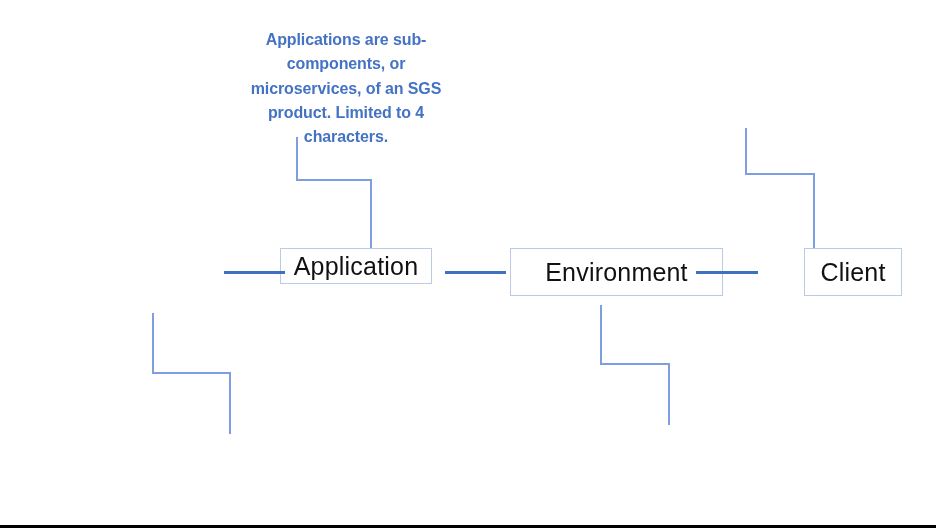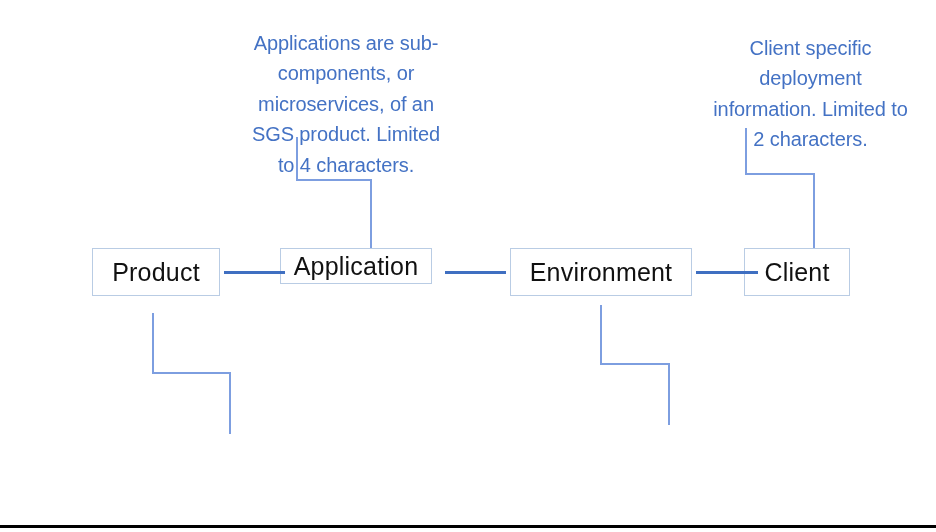--- a/index.html
+++ b/index.html
@@ -31,22 +31,22 @@
     font-size: 25px;
     font-weight: 400;
     letter-spacing: 0.2px;
     line-height: 1;
   }
   
   .note {
     position: absolute;
     color: #4472c4;
     font-family: "Liberation Sans", sans-serif;
-    font-size: 20px;
-    font-weight: 400;
+    font-size: 16px;
+    font-weight: 700;
     line-height: 1.52;
     text-align: center;
     letter-spacing: -0.1px;
   }
   
   .lh {            
     position: absolute;
     height: 0;
     border-top: 2px solid #4472c4;
   }
@@ -71,39 +71,37 @@
     border-top: 3px solid #000000;
   }
 </style>
 </head>
 <body>
 
 <div id="canvas">
 
   <div class="note" style="left:246px; top:28px; width:200px;">Applications are sub-components, or microservices, of an SGS product. Limited to 4 characters.</div>
 
-  <div class="note" style="left:712px; top:33px; width:197px;">Client specific deployment information. Limited to 2 characters.</div>
 
   <div class="lv leader" style="left:296px; top:137px; height:43px;"></div>
 
   <div class="lh leader" style="left:296px; top:179px; width:75px;"></div>
 
   <div class="lv leader" style="left:370px; top:179px; height:70px;"></div>
 
   <div class="lv leader" style="left:745px; top:128px; height:46px;"></div>
   <div class="lh leader" style="left:745px; top:173px; width:70px;"></div>
   <div class="lv leader" style="left:813px; top:173px; height:76px;"></div>
 
-  <div class="ent-box" style="left:92px; top:248px; width:128px; height:48px;">Product</div>
 
   <div class="ent-box" style="left:280px; top:248px; width:152px; height:36px;">Application</div>
 
-  <div class="ent-box" style="left:510px; top:248px; width:182px; height:48px;">Environment</div>
+  <div class="ent-box" style="left:510px; top:248px; width:213px; height:48px;">Environment</div>
 
-  <div class="ent-box" style="left:744px; top:248px; width:106px; height:48px;">Client</div>
+  <div class="ent-box" style="left:804px; top:248px; width:98px; height:48px;">Client</div>
 
   <div class="link-h" style="left:224px; top:271px; width:61px;"></div>
 
   <div class="link-h" style="left:445px; top:271px; width:61px;"></div>
 
   <div class="link-h" style="left:696px; top:271px; width:62px;"></div>
 
   <div class="lv leader" style="left:152px; top:313px; height:60px;"></div>
   <div class="lh leader" style="left:152px; top:372px; width:77px;"></div>
   <div class="lv leader" style="left:229px; top:372px; height:62px;"></div>

